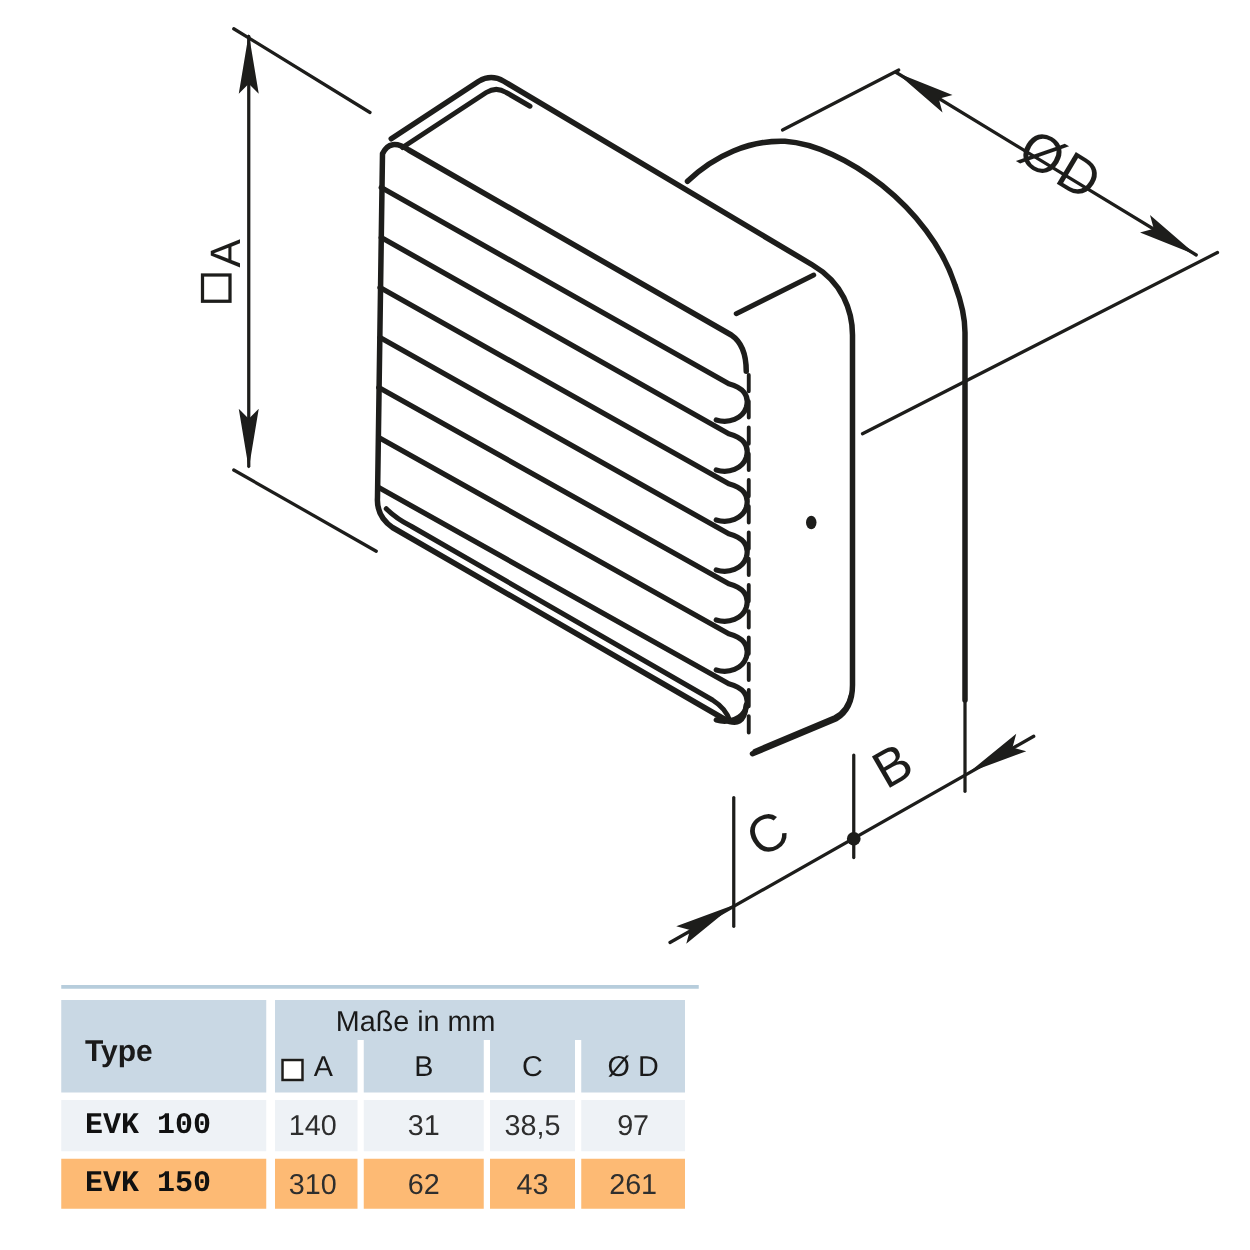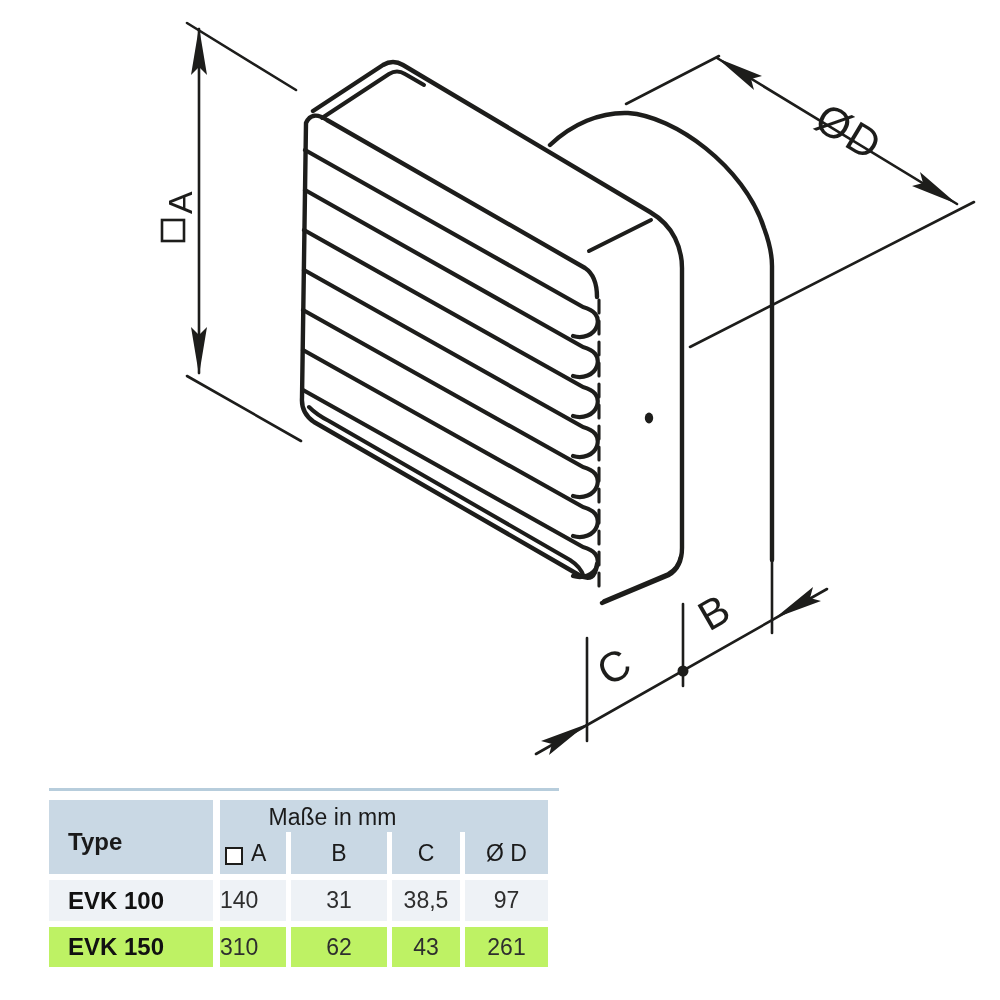--- a/index.html
+++ b/index.html
@@ -31,26 +31,26 @@
     grid-column:3/10;grid-row:1;display:flex;align-items:flex-end;justify-content:center;
     padding-right:103px;padding-bottom:1px;
   }
   .col-label{display:flex;align-items:flex-end;justify-content:center;padding-bottom:7px;grid-row:2;}
   .col-label.col-a{justify-content:flex-start;padding-left:5px;}
   .sq-symbol{
     display:inline-block;width:14px;height:14px;border:2.5px solid #1d1d1b;background:#fff;
     margin-right:8px;margin-bottom:2px;
   }
   .row1{background:#eef2f6;}
-  .row2{background:#bef264;}
+  .row2{background:#fdba74;}
   .cell{display:flex;align-items:center;justify-content:center;color:#2e2e2e;}
   .cell.type{justify-content:flex-start;padding-left:19px;font-weight:bold;color:#111;font-size:24px;}
-  .cell.col-a{justify-content:flex-start;padding-left:0;}
+  .cell.col-a{justify-content:flex-start;padding-left:11px;}
   .r1{grid-row:4;} .r2{grid-row:6;}
-  .c-type{grid-column:1;} .c-a{grid-column:3;} .c-b{grid-column:5;}
+  .c-type{grid-column:1;font-family:Liberation Mono, monospace;} .c-a{grid-column:3;} .c-b{grid-column:5;}
   .c-c{grid-column:7;} .c-d{grid-column:9;}
 </style>
 </head>
 <body>
 
 <div class="stage">
 
   <div class="drawing-wrap">
     <svg width="1000" height="780" viewBox="0 0 1000 780">
       <g stroke="#1d1d1b" fill="none" stroke-width="4.4" stroke-linecap="round" stroke-linejoin="round">

